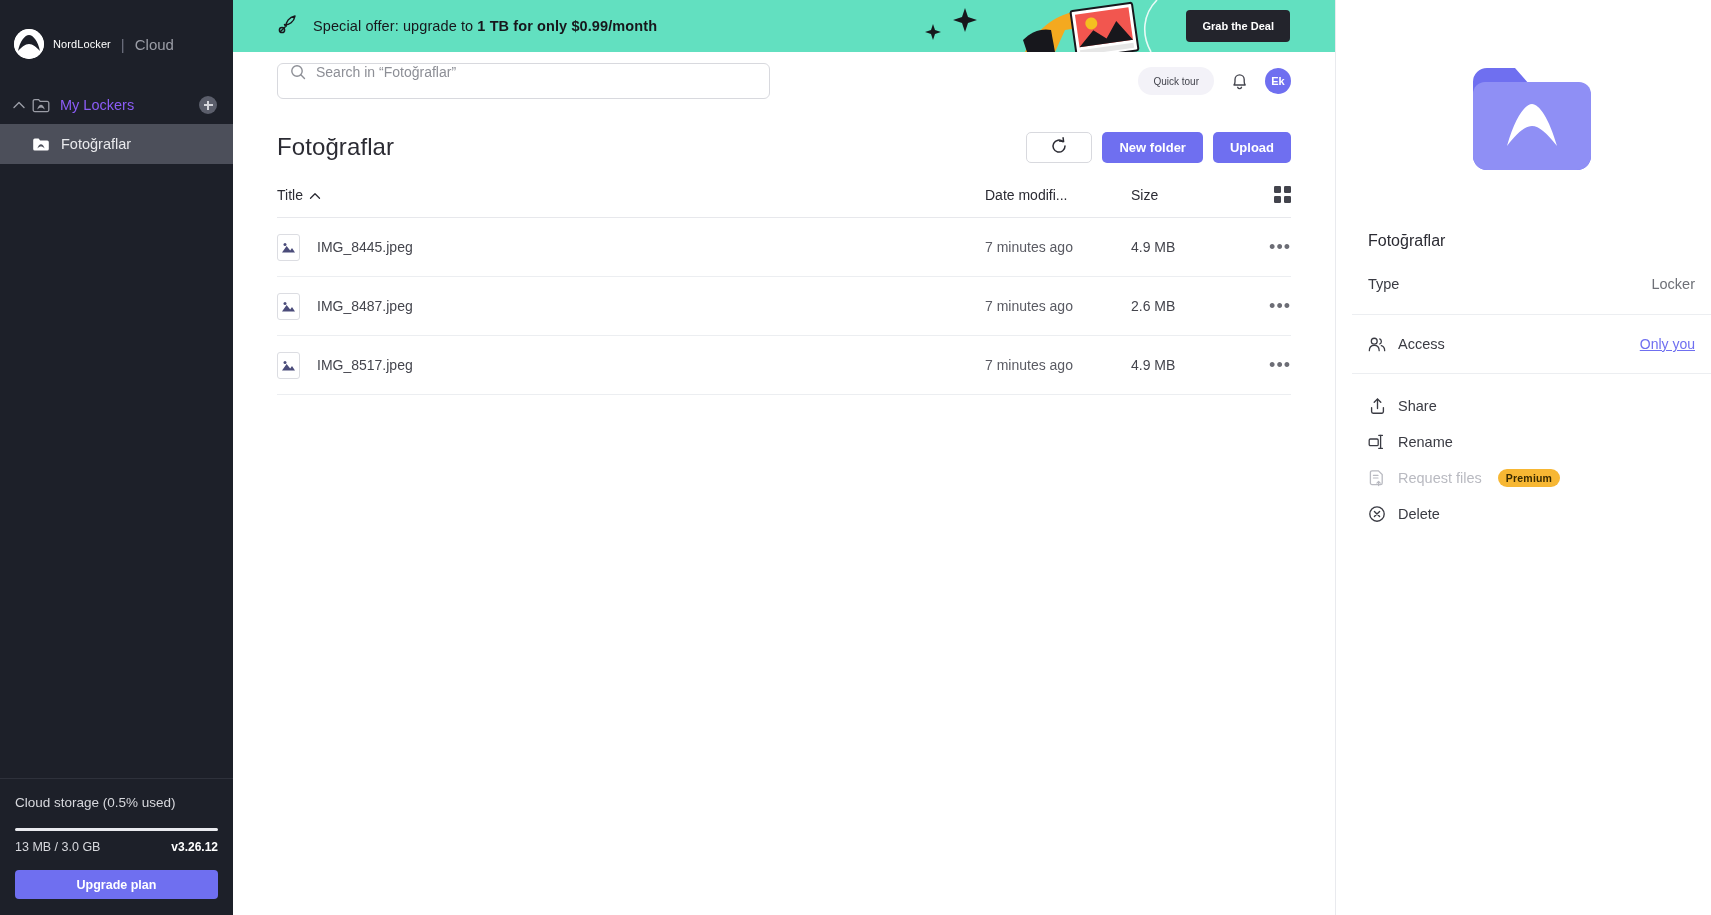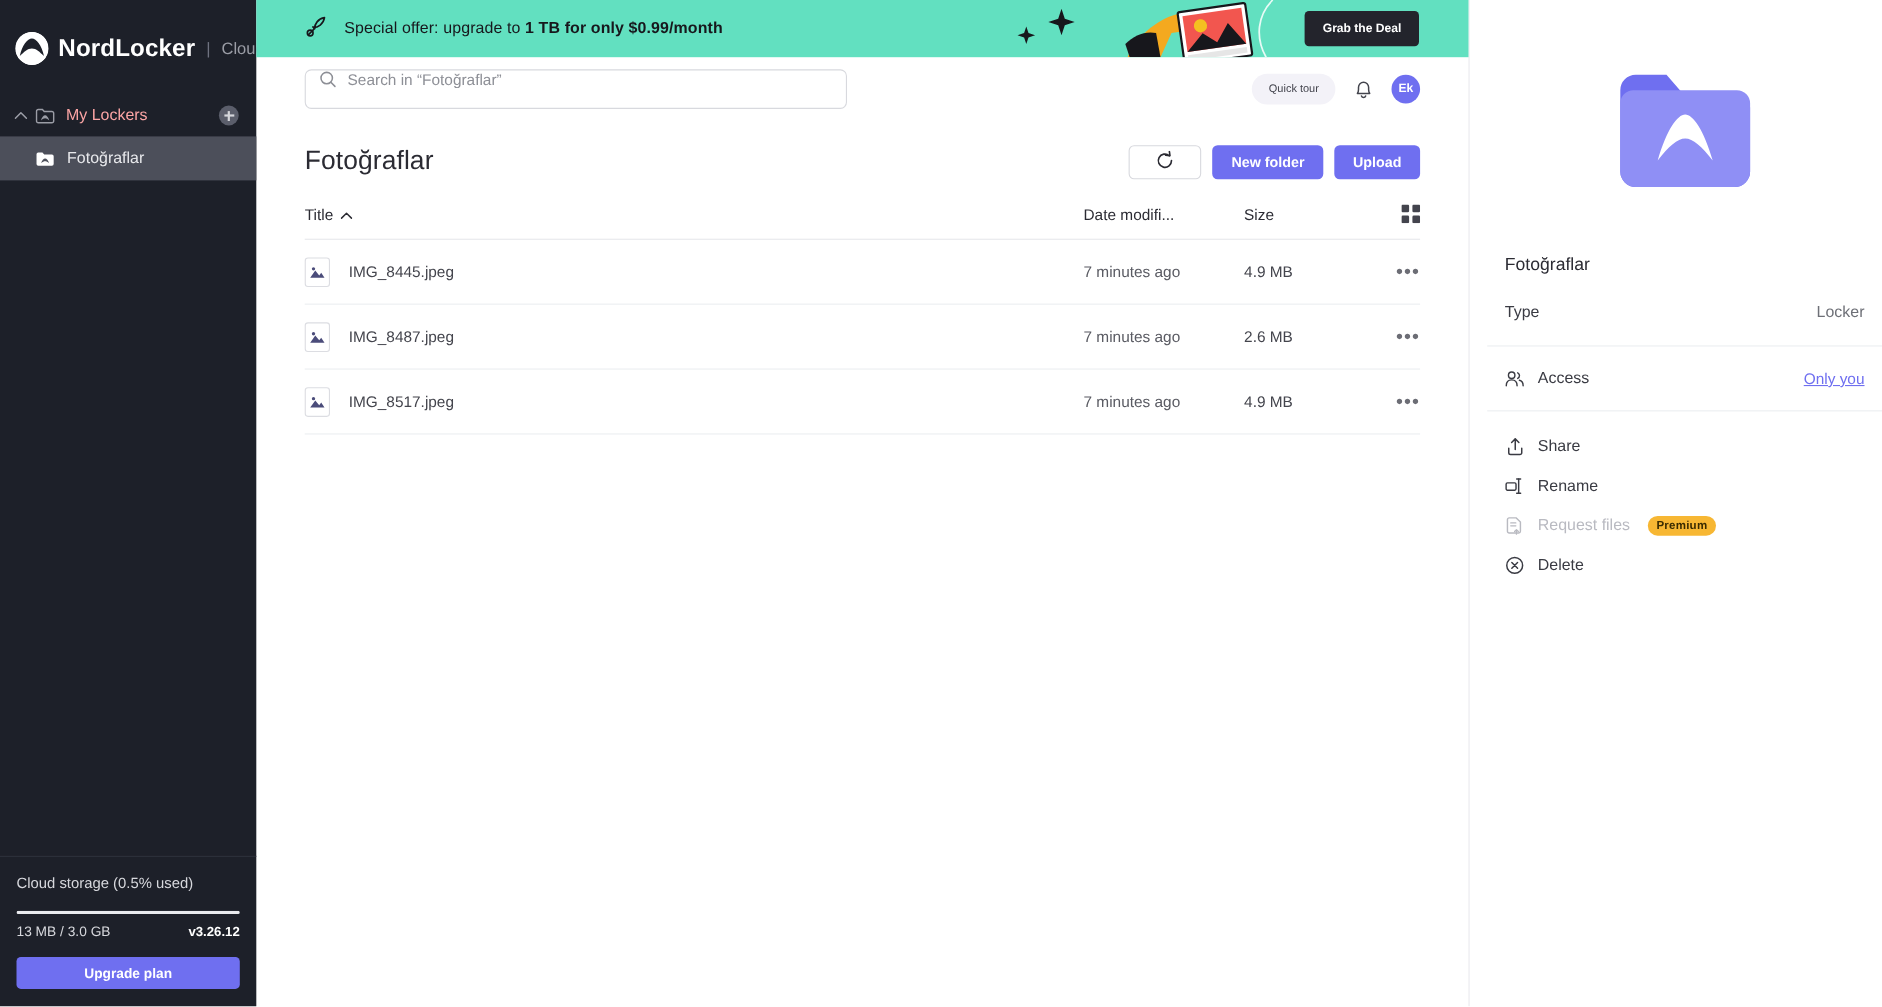--- a/index.html
+++ b/index.html
@@ -14,28 +14,28 @@
 
   
   .sidebar {
     width:233px; flex:0 0 233px; height:915px;
     background:#1d2029; color:#ffffff;
     display:flex; flex-direction:column; position:relative;
   }
   .brand { display:flex; align-items:center; gap:9px; padding:24px 0 0 14px; height:64px; }
   .brand-logo { width:30px; height:30px; border-radius:50%; background:#ffffff; position:relative; overflow:hidden; flex:0 0 30px;}
   .brand-logo svg { position:absolute; left:0; top:0; }
-  .brand-name { font-size:22px; font-weight:bold; letter-spacing:.1px; color:#fff; }
+  .brand-name { font-size:11px; font-weight:normal; letter-spacing:.1px; color:#fff; }
   .brand-sep { color:#6f7280; font-size:15px; margin:0 1px; }
   .brand-sub { font-size:15px; color:#9b9da6; font-weight:normal; }
 
   .nav { margin-top:22px; }
   .nav-group {
     display:flex; align-items:center; height:38px; padding-left:10px;
-    color:#fca5a5; font-size:14.5px; position:relative; cursor:pointer;
+    color:#8b5cf6; font-size:14.5px; position:relative; cursor:pointer;
   }
   .chev { width:18px; flex:0 0 18px; display:flex; align-items:center; justify-content:center; }
   .nav-group .folder-ic { margin:0 10px 0 4px; display:flex; }
   .plus-btn {
     position:absolute; right:16px; top:50%; transform:translateY(-50%);
     width:18px; height:18px; border-radius:50%; background:#5b5e6b;
     display:flex; align-items:center; justify-content:center; cursor:pointer;
   }
   .plus-btn::before { content:""; position:absolute; width:9px; height:1.6px; background:#d5d6db; }
   .plus-btn::after  { content:""; position:absolute; width:1.6px; height:9px; background:#d5d6db; }

